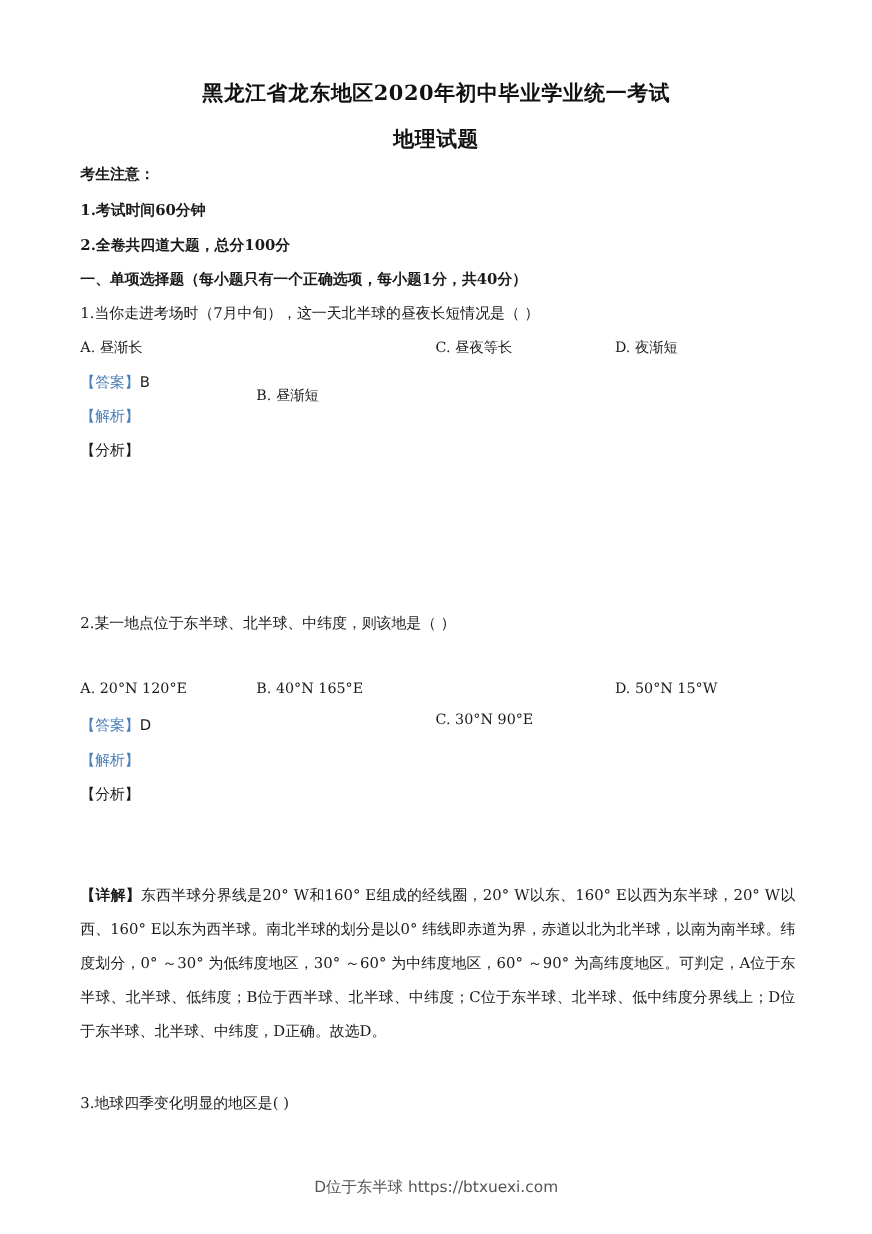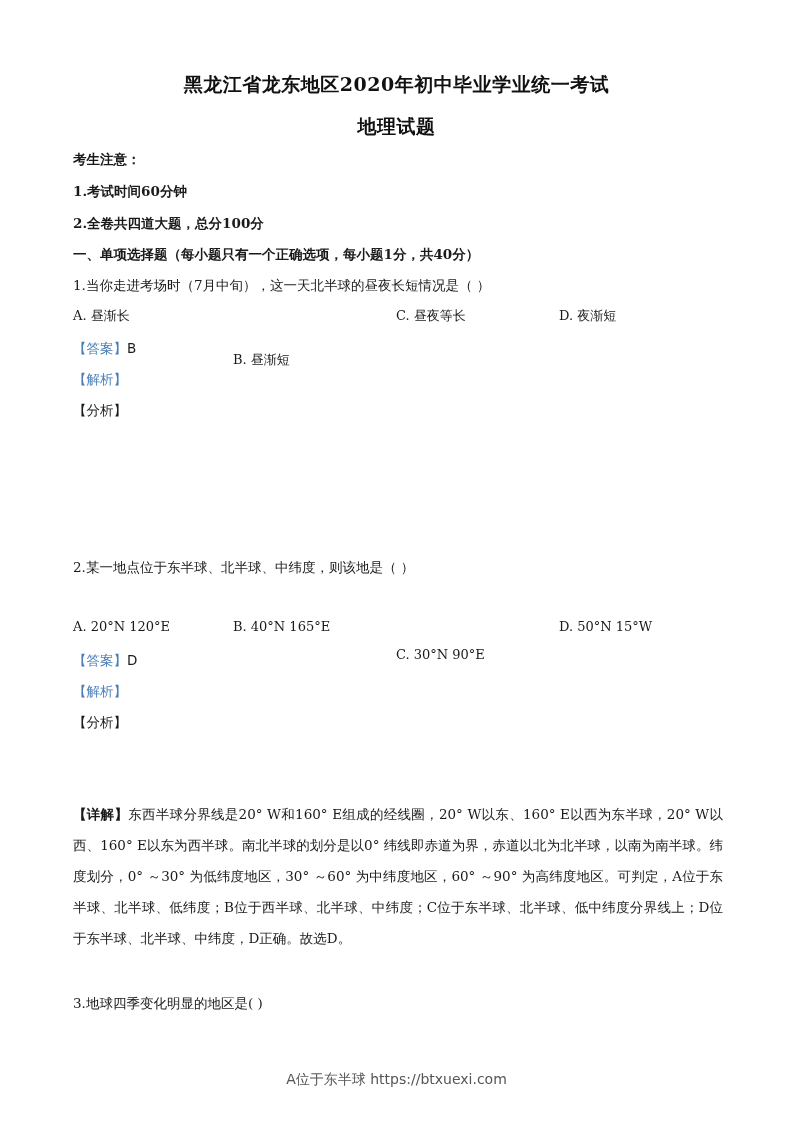--- a/index.html
+++ b/index.html
@@ -100,14 +100,14 @@
     <span class="blue">【答案】</span><span class="sans">D</span>
   </div>
   <div class="line blue" style="top:682px;">【解析】</div>
   <div class="line" style="top:713px;">【分析】</div>
 
   <div class="para" style="top:799px;"><span class="bold">【详解】</span><span>东西半球分界线是20° W和160° E组成的经线圈，20° W以东、160° E以西为东半球，20° W以西、160° E以东为西半球。南北半球的划分是以0° 纬线即赤道为界，赤道以北为北半球，以南为南半球。纬度划分，0° ～30° 为低纬度地区，30° ～60° 为中纬度地区，60° ～90° 为高纬度地区。可判定，A位于东半球、北半球、低纬度；B位于西半球、北半球、中纬度；C位于东半球、北半球、低中纬度分界线上；D位于东半球、北半球、中纬度，D正确。故选D。</span></div>
 
 
   <div class="line" style="top:994px;">3.地球四季变化明显的地区是(     )</div>
 
-  <div class="footer">A位于东半球 https://btxuexi.com</div>
+  <div class="footer">D位于东半球 https://btxuexi.com</div>
 </div>
 
 </body></html>

